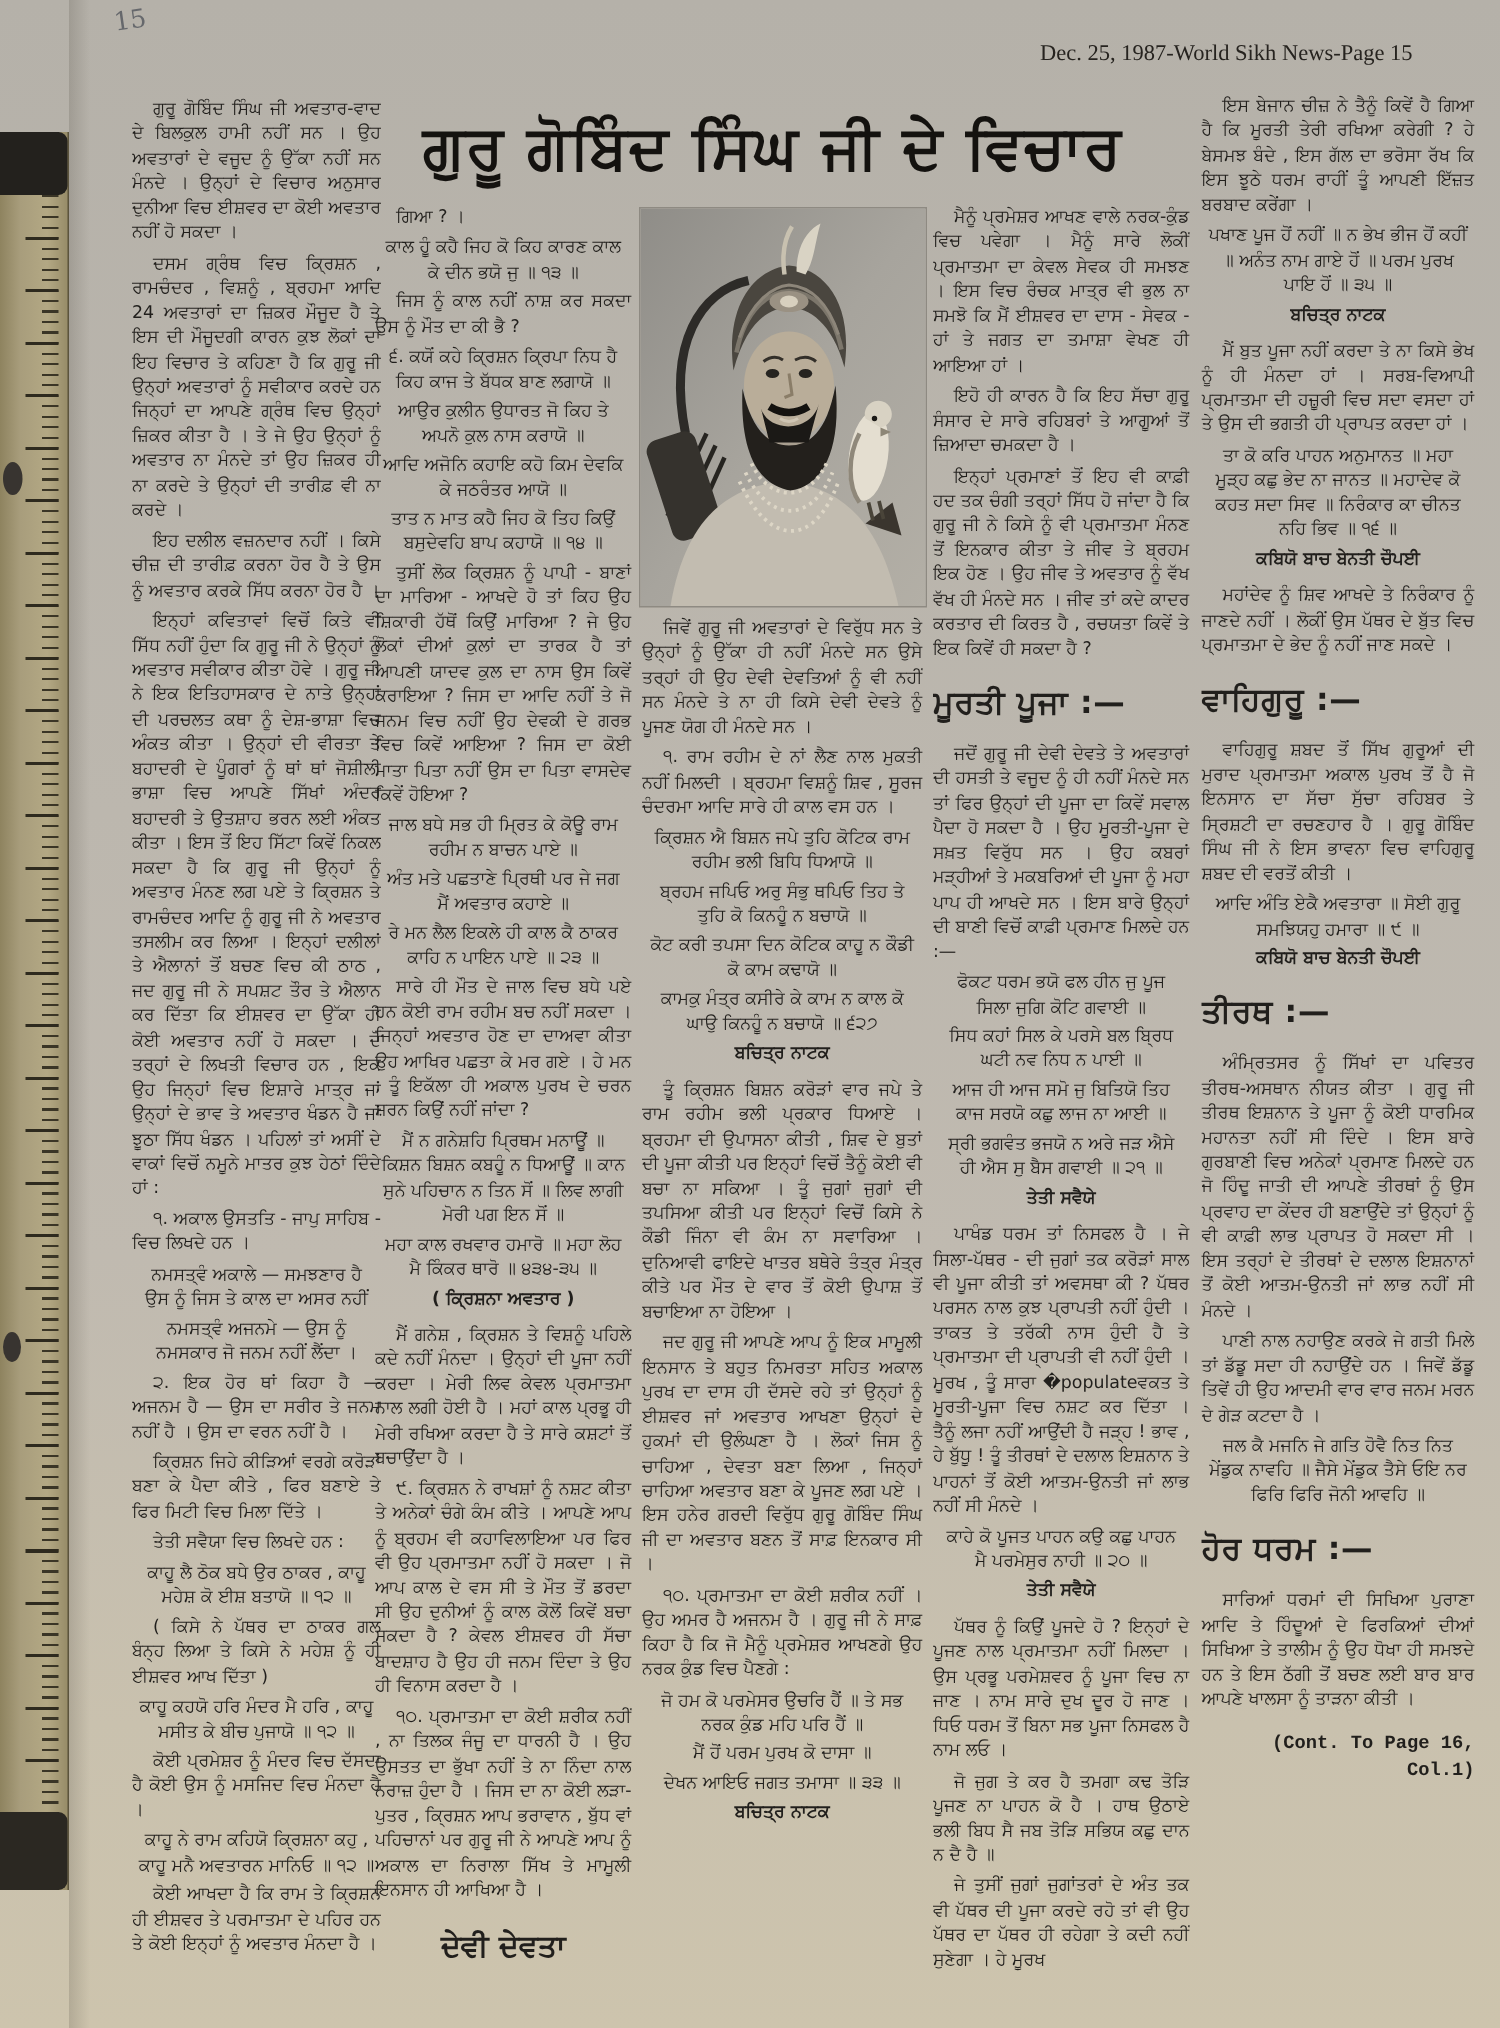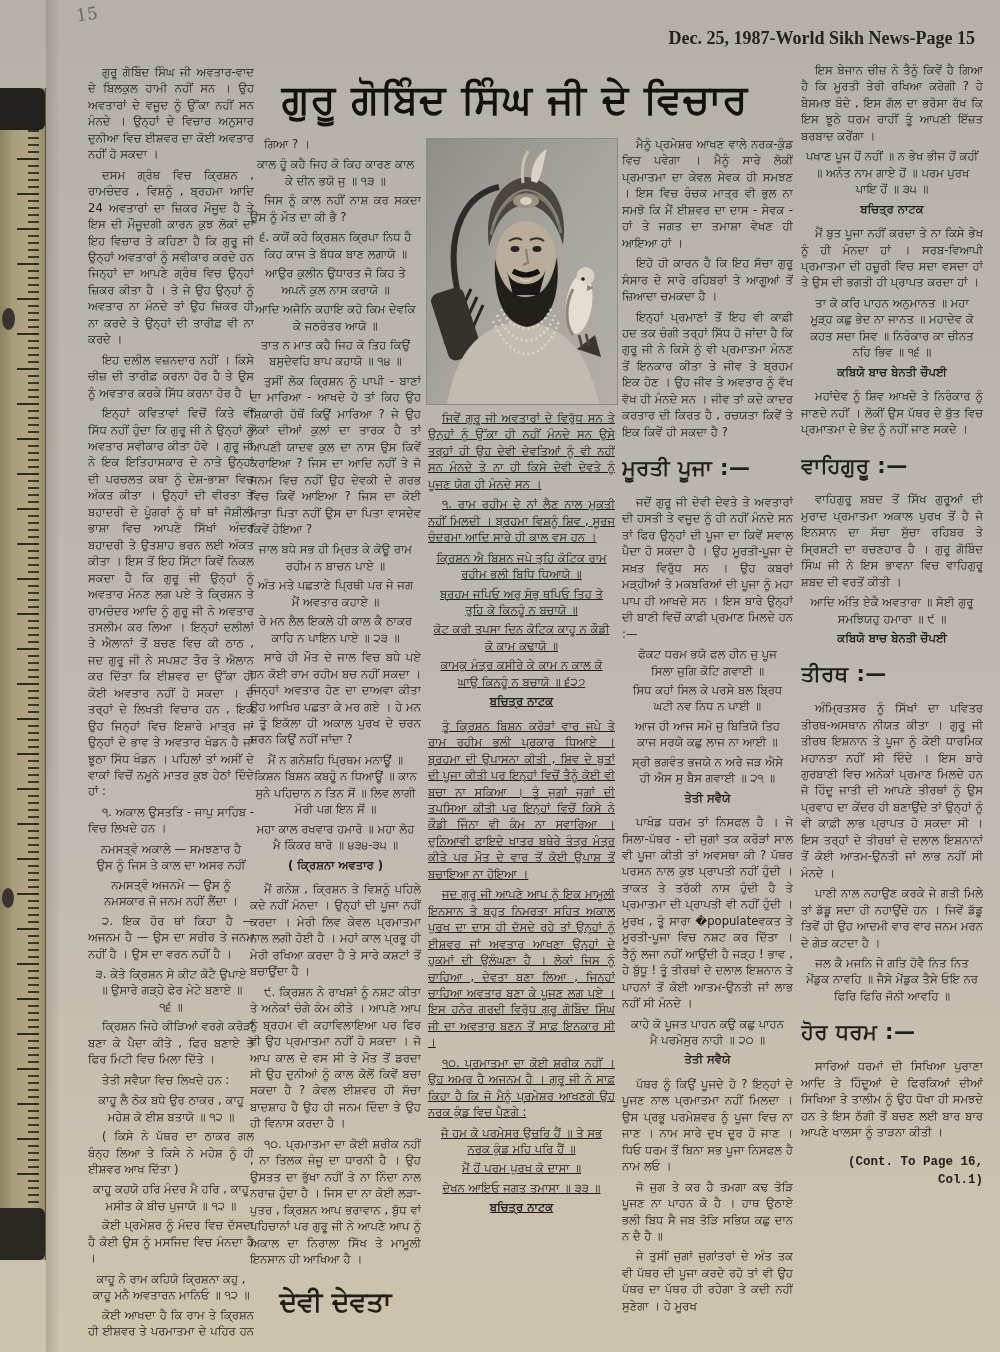--- a/index.html
+++ b/index.html
@@ -16,41 +16,41 @@
         background:repeating-linear-gradient(180deg,#3a3526 0 1.5px,transparent 1.5px 7px);}
   .ruler .ticks-big{position:absolute;right:6px;top:0;width:22px;height:100%;
         background:repeating-linear-gradient(180deg,#2e2a1e 0 2px,transparent 2px 35px);}
   .ruler-cap-top{position:absolute;left:0;top:88px;width:45px;height:42px;background:#23211d;border-radius:0 6px 6px 0;}
   .ruler-cap-bottom{position:absolute;left:0;top:1208px;width:45px;height:52px;background:#2b2822;border-radius:0 6px 6px 0;}
   .hole{position:absolute;background:#383430;border-radius:50%;}
   .hole.h1{left:2px;top:308px;width:13px;height:22px;}
   .hole.h2{left:2px;top:888px;width:12px;height:20px;}
   .handwritten{position:absolute;left:76px;top:4px;font-size:17px;color:#4c5058;
         transform:rotate(-8deg);font-family:"DejaVu Serif",serif;opacity:.75;}
-  .dateline{position:absolute;left:660px;top:28px;width:330px;text-align:right;
-        font-family:"Liberation Serif",serif;font-size:18px;font-weight:bold;color:#26231f;padding-right:15px;box-sizing:border-box;}
+  .dateline{position:absolute;left:660px;top:28px;width:330px;text-align:center;
+        font-family:"Liberation Serif",serif;font-size:15px;font-weight:normal;color:#26231f;padding-right:15px;box-sizing:border-box;}
   .headline{position:absolute;left:252px;top:60px;width:496px;text-align:center;
         font-size:40px;font-weight:bold;letter-spacing:1px;color:#14120f;line-height:1.2;}
   
   .photo{position:absolute;left:426px;top:138px;width:190px;height:265px;
         border:1px solid #8e8a82;box-shadow:0 0 0 2px rgba(255,255,255,.25) inset;}
   .photo svg{display:block;}
   
   .col{position:absolute;font-size:11.6px;line-height:1.42;overflow:hidden;}
   .col1{left:88px;top:64px;width:166px;height:1272px;}
   .col2{left:250px;top:136px;width:171px;height:1200px;}
-  .col3{left:428px;top:410px;width:187px;height:926px;text-decoration:underline;}
+  .col3{left:428px;top:410px;width:187px;height:926px;}
   .col4{left:622px;top:136px;width:171px;height:1200px;}
   .col5{left:801px;top:50px;width:182px;height:1286px;margin-top:12px;}
   .blk{margin:0 0 4px 0;}
   .blk.p{text-align:justify;text-indent:14px;}
   .blk.verse{text-align:center;font-weight:500;padding:0 4px;margin:3px 0 3px 0;}
   .blk.attr{text-align:center;font-weight:bold;margin:2px 0 8px 0;}
   .blk.heading{font-size:21px;font-weight:bold;text-indent:0;margin:14px 0 10px 0;letter-spacing:.5px;}
-  .blk.heading2{font-size:27px;font-weight:bold;text-align:center;margin:16px 0 6px 0;}
+  .blk.heading2{font-size:20px;font-weight:bold;text-align:center;margin:16px 0 6px 0;}
   .blk.cont{text-align:right;font-family:Liberation Mono, monospace;font-size:12.5px;font-weight:bold;margin-top:14px;}
 </style>
 </head>
 <body>
 
 <div class="page">
 
   <div class="ruler">
     <div class="ticks-small"></div>
     <div class="ticks-big"></div>
@@ -132,21 +132,20 @@
 
   <div class="col col1">
       <div class="blk p">ਗੁਰੂ ਗੋਬਿੰਦ ਸਿੰਘ ਜੀ ਅਵਤਾਰ-ਵਾਦ ਦੇ ਬਿਲਕੁਲ ਹਾਮੀ ਨਹੀਂ ਸਨ । ਉਹ ਅਵਤਾਰਾਂ ਦੇ ਵਜੂਦ ਨੂੰ ਉੱਕਾ ਨਹੀਂ ਸਨ ਮੰਨਦੇ । ਉਨ੍ਹਾਂ ਦੇ ਵਿਚਾਰ ਅਨੁਸਾਰ ਦੁਨੀਆ ਵਿਚ ਈਸ਼ਵਰ ਦਾ ਕੋਈ ਅਵਤਾਰ ਨਹੀਂ ਹੋ ਸਕਦਾ ।</div>
       <div class="blk p">ਦਸਮ ਗ੍ਰੰਥ ਵਿਚ ਕ੍ਰਿਸ਼ਨ , ਰਾਮਚੰਦਰ , ਵਿਸ਼ਨੂੰ , ਬ੍ਰਹਮਾ ਆਦਿ 24 ਅਵਤਾਰਾਂ ਦਾ ਜ਼ਿਕਰ ਮੌਜੂਦ ਹੈ ਤੇ ਇਸ ਦੀ ਮੌਜੂਦਗੀ ਕਾਰਨ ਕੁਝ ਲੋਕਾਂ ਦਾ ਇਹ ਵਿਚਾਰ ਤੇ ਕਹਿਣਾ ਹੈ ਕਿ ਗੁਰੂ ਜੀ ਉਨ੍ਹਾਂ ਅਵਤਾਰਾਂ ਨੂੰ ਸਵੀਕਾਰ ਕਰਦੇ ਹਨ ਜਿਨ੍ਹਾਂ ਦਾ ਆਪਣੇ ਗ੍ਰੰਥ ਵਿਚ ਉਨ੍ਹਾਂ ਜ਼ਿਕਰ ਕੀਤਾ ਹੈ । ਤੇ ਜੇ ਉਹ ਉਨ੍ਹਾਂ ਨੂੰ ਅਵਤਾਰ ਨਾ ਮੰਨਦੇ ਤਾਂ ਉਹ ਜ਼ਿਕਰ ਹੀ ਨਾ ਕਰਦੇ ਤੇ ਉਨ੍ਹਾਂ ਦੀ ਤਾਰੀਫ਼ ਵੀ ਨਾ ਕਰਦੇ ।</div>
       <div class="blk p">ਇਹ ਦਲੀਲ ਵਜ਼ਨਦਾਰ ਨਹੀਂ । ਕਿਸੇ ਚੀਜ਼ ਦੀ ਤਾਰੀਫ਼ ਕਰਨਾ ਹੋਰ ਹੈ ਤੇ ਉਸ ਨੂੰ ਅਵਤਾਰ ਕਰਕੇ ਸਿੱਧ ਕਰਨਾ ਹੋਰ ਹੈ ।</div>
       <div class="blk p">ਇਨ੍ਹਾਂ ਕਵਿਤਾਵਾਂ ਵਿਚੋਂ ਕਿਤੇ ਵੀ ਸਿੱਧ ਨਹੀਂ ਹੁੰਦਾ ਕਿ ਗੁਰੂ ਜੀ ਨੇ ਉਨ੍ਹਾਂ ਨੂੰ ਅਵਤਾਰ ਸਵੀਕਾਰ ਕੀਤਾ ਹੋਵੇ । ਗੁਰੂ ਜੀ ਨੇ ਇਕ ਇਤਿਹਾਸਕਾਰ ਦੇ ਨਾਤੇ ਉਨ੍ਹਾਂ ਦੀ ਪਰਚਲਤ ਕਥਾ ਨੂੰ ਦੇਸ਼-ਭਾਸ਼ਾ ਵਿਚ ਅੰਕਤ ਕੀਤਾ । ਉਨ੍ਹਾਂ ਦੀ ਵੀਰਤਾ ਤੇ ਬਹਾਦਰੀ ਦੇ ਪੂੰਗਰਾਂ ਨੂੰ ਥਾਂ ਥਾਂ ਜੋਸ਼ੀਲੀ ਭਾਸ਼ਾ ਵਿਚ ਆਪਣੇ ਸਿੱਖਾਂ ਅੰਦਰ ਬਹਾਦਰੀ ਤੇ ਉਤਸ਼ਾਹ ਭਰਨ ਲਈ ਅੰਕਤ ਕੀਤਾ । ਇਸ ਤੋਂ ਇਹ ਸਿੱਟਾ ਕਿਵੇਂ ਨਿਕਲ ਸਕਦਾ ਹੈ ਕਿ ਗੁਰੂ ਜੀ ਉਨ੍ਹਾਂ ਨੂੰ ਅਵਤਾਰ ਮੰਨਣ ਲਗ ਪਏ ਤੇ ਕ੍ਰਿਸ਼ਨ ਤੇ ਰਾਮਚੰਦਰ ਆਦਿ ਨੂੰ ਗੁਰੂ ਜੀ ਨੇ ਅਵਤਾਰ ਤਸਲੀਮ ਕਰ ਲਿਆ । ਇਨ੍ਹਾਂ ਦਲੀਲਾਂ ਤੇ ਐਲਾਨਾਂ ਤੋਂ ਬਚਣ ਵਿਚ ਕੀ ਠਾਠ , ਜਦ ਗੁਰੂ ਜੀ ਨੇ ਸਪਸ਼ਟ ਤੌਰ ਤੇ ਐਲਾਨ ਕਰ ਦਿੱਤਾ ਕਿ ਈਸ਼ਵਰ ਦਾ ਉੱਕਾ ਹੀ ਕੋਈ ਅਵਤਾਰ ਨਹੀਂ ਹੋ ਸਕਦਾ । ਦੋ ਤਰ੍ਹਾਂ ਦੇ ਲਿਖਤੀ ਵਿਚਾਰ ਹਨ , ਇਕ ਉਹ ਜਿਨ੍ਹਾਂ ਵਿਚ ਇਸ਼ਾਰੇ ਮਾਤ੍ਰ ਜਾਂ ਉਨ੍ਹਾਂ ਦੇ ਭਾਵ ਤੇ ਅਵਤਾਰ ਖੰਡਨ ਹੈ ਜਾਂ ਝੂਠਾ ਸਿੱਧ ਖੰਡਨ । ਪਹਿਲਾਂ ਤਾਂ ਅਸੀਂ ਦੇ ਵਾਕਾਂ ਵਿਚੋਂ ਨਮੂਨੇ ਮਾਤਰ ਕੁਝ ਹੇਠਾਂ ਦਿੰਦੇ ਹਾਂ :</div>
       <div class="blk p">੧. ਅਕਾਲ ਉਸਤਤਿ - ਜਾਪੁ ਸਾਹਿਬ - ਵਿਚ ਲਿਖਦੇ ਹਨ ।</div>
       <div class="blk verse">ਨਮਸਤ੍ਵੰ ਅਕਾਲੇ — ਸਮਝਣਾਰ ਹੈ ਉਸ ਨੂੰ ਜਿਸ ਤੇ ਕਾਲ ਦਾ ਅਸਰ ਨਹੀਂ</div>
       <div class="blk verse">ਨਮਸਤ੍ਵੰ ਅਜਨਮੇ — ਉਸ ਨੂੰ ਨਮਸਕਾਰ ਜੋ ਜਨਮ ਨਹੀਂ ਲੈਂਦਾ ।</div>
       <div class="blk p">੨. ਇਕ ਹੋਰ ਥਾਂ ਕਿਹਾ ਹੈ — ਅਜਨਮ ਹੈ — ਉਸ ਦਾ ਸਰੀਰ ਤੇ ਜਨਮ ਨਹੀਂ ਹੈ । ਉਸ ਦਾ ਵਰਨ ਨਹੀਂ ਹੈ ।</div>
-      <div class="blk verse">੩. ਕੇਤੇ ਕ੍ਰਿਸ਼ਨ ਸੇ ਕੀਟ ਕੋਟੈ ਉਪਾਏ ॥ ਉਸਾਰੇ ਗੜ੍ਹੇ ਫੇਰ ਮੇਟੇ ਬਣਾਏ ॥ ੧੬ ॥</div>
       <div class="blk p">ਕ੍ਰਿਸ਼ਨ ਜਿਹੇ ਕੀੜਿਆਂ ਵਰਗੇ ਕਰੋੜਾਂ ਬਣਾ ਕੇ ਪੈਦਾ ਕੀਤੇ , ਫਿਰ ਬਣਾਏ ਤੇ ਫਿਰ ਮਿਟੀ ਵਿਚ ਮਿਲਾ ਦਿੱਤੇ ।</div>
       <div class="blk p">ਤੇਤੀ ਸਵੈਯਾ ਵਿਚ ਲਿਖਦੇ ਹਨ :</div>
       <div class="blk verse">ਕਾਹੂ ਲੈ ਠੋਕ ਬਧੇ ਉਰ ਠਾਕਰ , ਕਾਹੂ ਮਹੇਸ਼ ਕੋ ਈਸ਼ ਬਤਾਯੋ ॥ ੧੨ ॥</div>
       <div class="blk p">( ਕਿਸੇ ਨੇ ਪੱਥਰ ਦਾ ਠਾਕਰ ਗਲ ਬੰਨ੍ਹ ਲਿਆ ਤੇ ਕਿਸੇ ਨੇ ਮਹੇਸ਼ ਨੂੰ ਹੀ ਈਸ਼ਵਰ ਆਖ ਦਿੱਤਾ )</div>
       <div class="blk verse">ਕਾਹੂ ਕਹਯੋ ਹਰਿ ਮੰਦਰ ਮੈ ਹਰਿ , ਕਾਹੂ ਮਸੀਤ ਕੇ ਬੀਚ ਪੁਜਾਯੋ ॥ ੧੨ ॥</div>
       <div class="blk p">ਕੋਈ ਪ੍ਰਮੇਸ਼ਰ ਨੂੰ ਮੰਦਰ ਵਿਚ ਦੱਸਦਾ ਹੈ ਕੋਈ ਉਸ ਨੂੰ ਮਸਜਿਦ ਵਿਚ ਮੰਨਦਾ ਹੈ ।</div>
       <div class="blk verse">ਕਾਹੂ ਨੇ ਰਾਮ ਕਹਿਯੋ ਕ੍ਰਿਸ਼ਨਾ ਕਹੁ , ਕਾਹੂ ਮਨੈ ਅਵਤਾਰਨ ਮਾਨਿਓ ॥ ੧੨ ॥</div>
       <div class="blk p">ਕੋਈ ਆਖਦਾ ਹੈ ਕਿ ਰਾਮ ਤੇ ਕ੍ਰਿਸ਼ਨ ਹੀ ਈਸ਼ਵਰ ਤੇ ਪਰਮਾਤਮਾ ਦੇ ਪਹਿਰ ਹਨ ਤੇ ਕੋਈ ਇਨ੍ਹਾਂ ਨੂੰ ਅਵਤਾਰ ਮੰਨਦਾ ਹੈ ।</div>
     </div>
   <div class="col col2">

